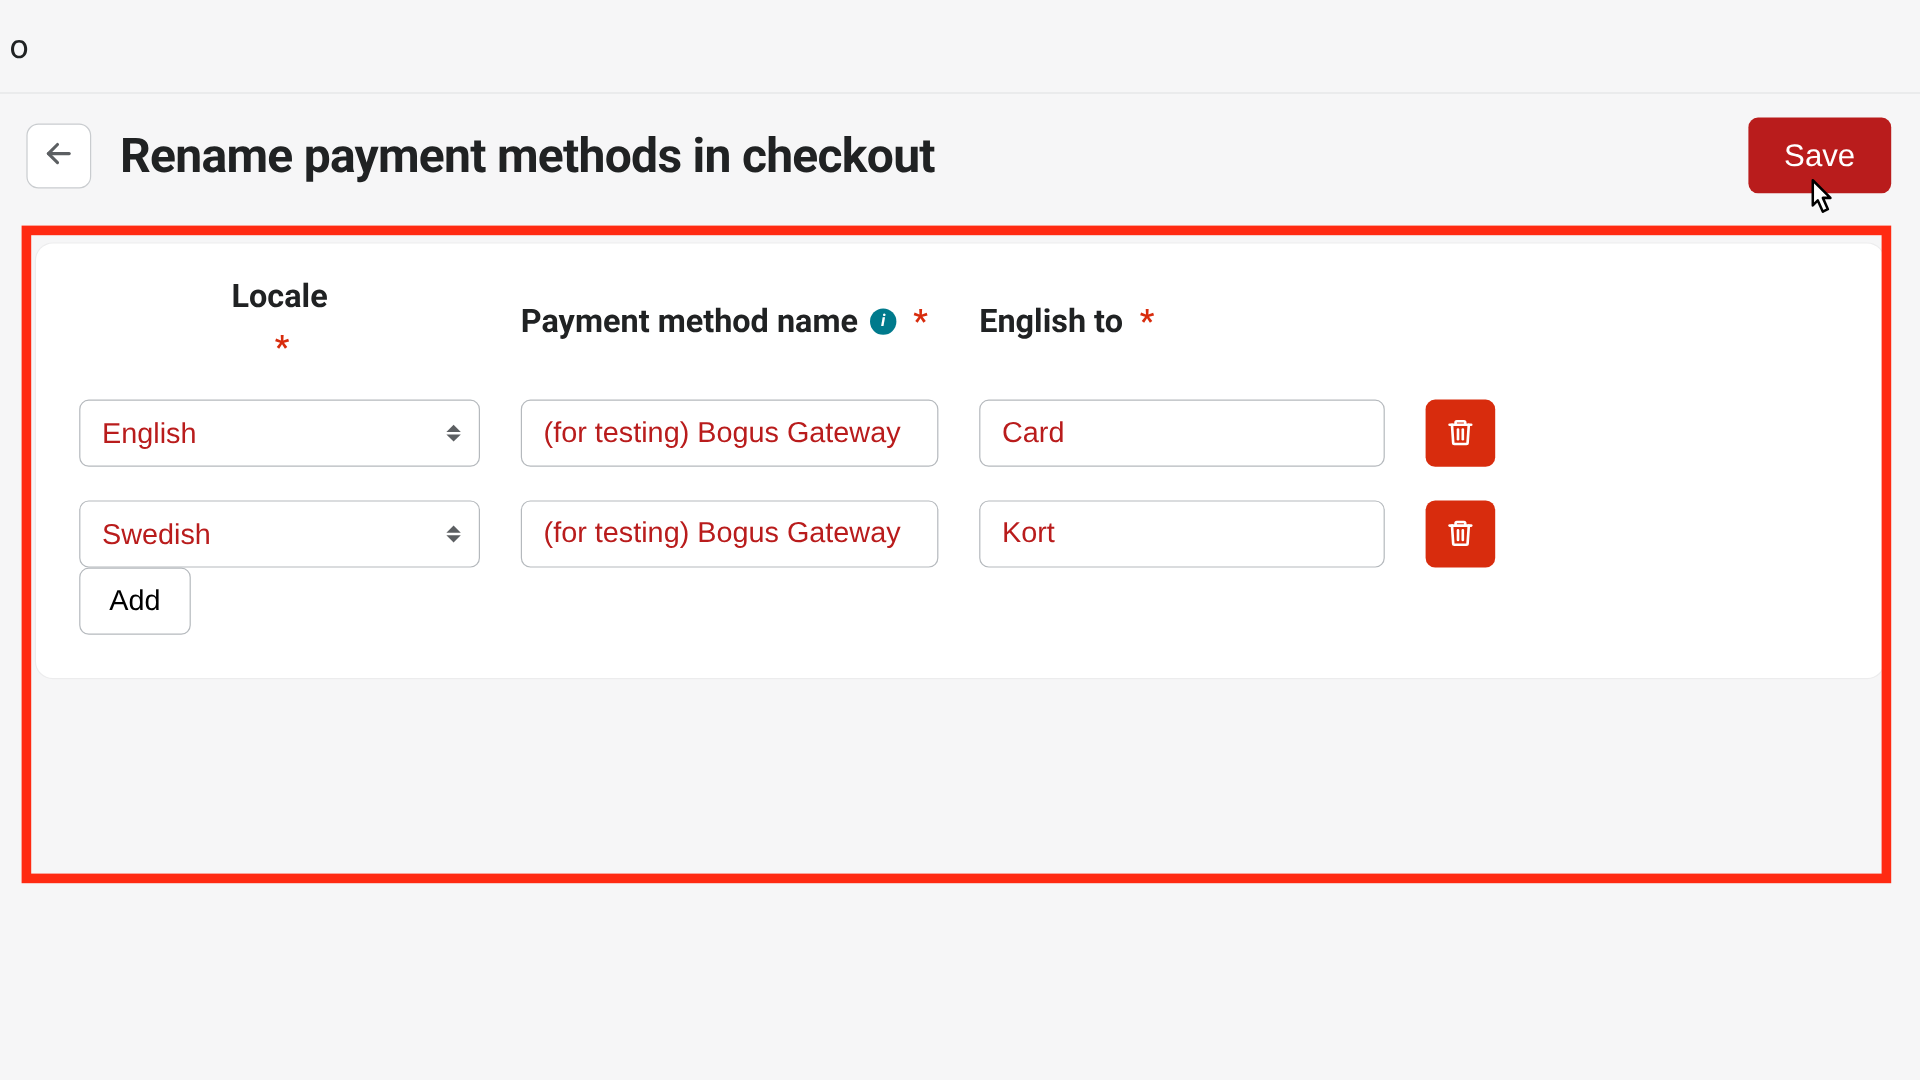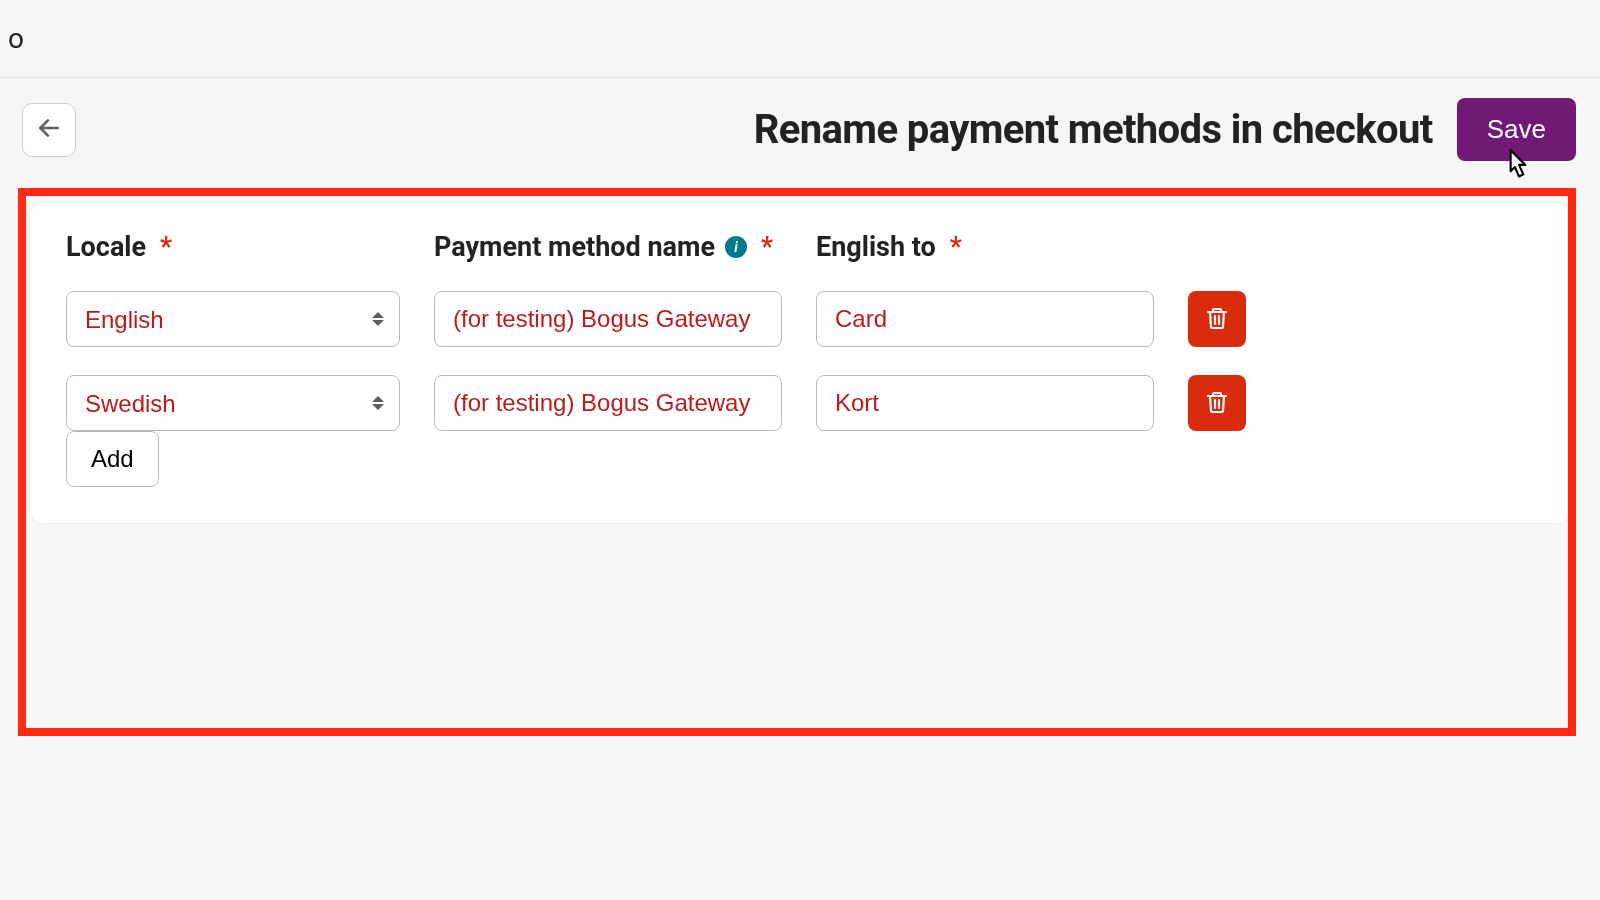--- a/index.html
+++ b/index.html
@@ -27,24 +27,23 @@
     border-radius: 10px;
     background: #fff;
     display: flex; align-items: center; justify-content: center;
     cursor: pointer;
   }
   .page-title {
     font-size: 40px;
     font-weight: 700;
     letter-spacing: -0.6px;
     flex: 1;
-    text-align: right;
   }
   .save-btn {
-    background: #701a75;
+    background: #b91c1c;
     color: #fff;
     font-size: 26px;
     font-weight: 500;
     border: none;
     border-radius: 8px;
     padding: 16px 30px;
     cursor: pointer;
     position: relative;
   }
 
@@ -109,21 +108,21 @@
     background: #fff;
     border-radius: 14px;
     margin-top: 28px;
     padding: 28px 36px 36px 36px;
     box-shadow: 0 0 0 1px rgba(0,0,0,0.04);
   }
 
   .row { display: flex; gap: 34px; align-items: center; }
   .row + .row { margin-top: 28px; }
 
-  .col-locale { width: 334px; }
+  .col-locale { width: 334px; flex-direction: column; }
   .col-method { width: 348px; }
   .col-rename { width: 338px; }
   .col-action { width: 58px; }
 
   .label {
     font-size: 27px;
     font-weight: 700;
     display: flex;
     align-items: center;
     gap: 10px;

